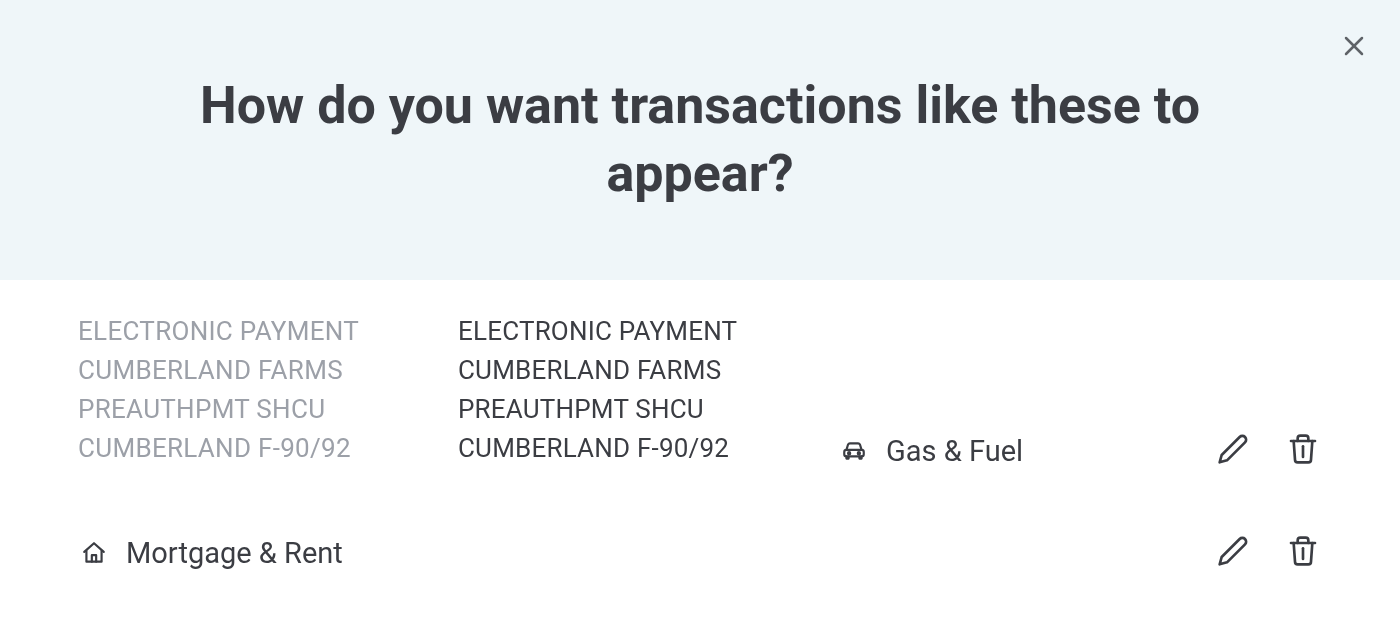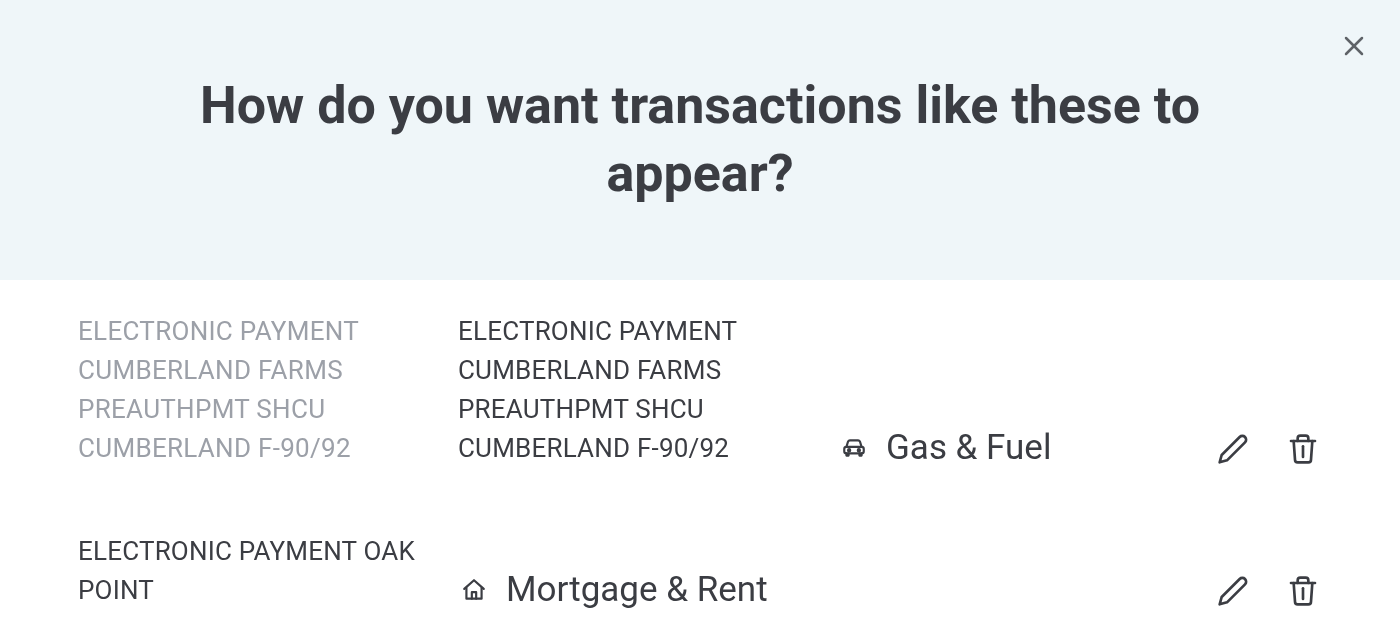--- a/index.html
+++ b/index.html
@@ -79,21 +79,21 @@
     }
     .category-icon {
       width: 28px;
       height: 28px;
       display: flex;
       align-items: center;
       justify-content: center;
       color: #3b3d43;
     }
     .category-label {
-      font-size: 35px;
+      font-size: 29px;
       color: #3b3d43;
       font-weight: 400;
     }
     .col-actions {
       display: flex;
       align-items: center;
       gap: 32px;
     }
     .action-button {
       background: transparent;
@@ -149,21 +149,20 @@
           <path d="M3 6h18"></path>
           <path d="M8 6V4a2 2 0 0 1 2-2h4a2 2 0 0 1 2 2v2"></path>
           <path d="M19 6l-1 14a2 2 0 0 1-2 2H8a2 2 0 0 1-2-2L5 6"></path>
           <line x1="12" y1="10" x2="12" y2="18"></line>
         </svg>
       </button>
     </div>
   </div>
 
   <div class="row">
-    <div class="col-display">ELECTRONIC PAYMENT OAK POINT</div>
     <div class="col-category">
       <span class="category-icon">
         <svg width="26" height="26" viewBox="0 0 24 24" fill="none" stroke="#3b3d43" stroke-width="2" stroke-linecap="round" stroke-linejoin="round">
           <path d="M3 11 L12 3 L21 11"></path>
           <path d="M5 10 L5 20 L19 20 L19 10"></path>
           <path d="M10 20 L10 14 L14 14 L14 20"></path>
         </svg>
       </span>
       <span class="category-label">Mortgage &amp; Rent</span>
     </div>

